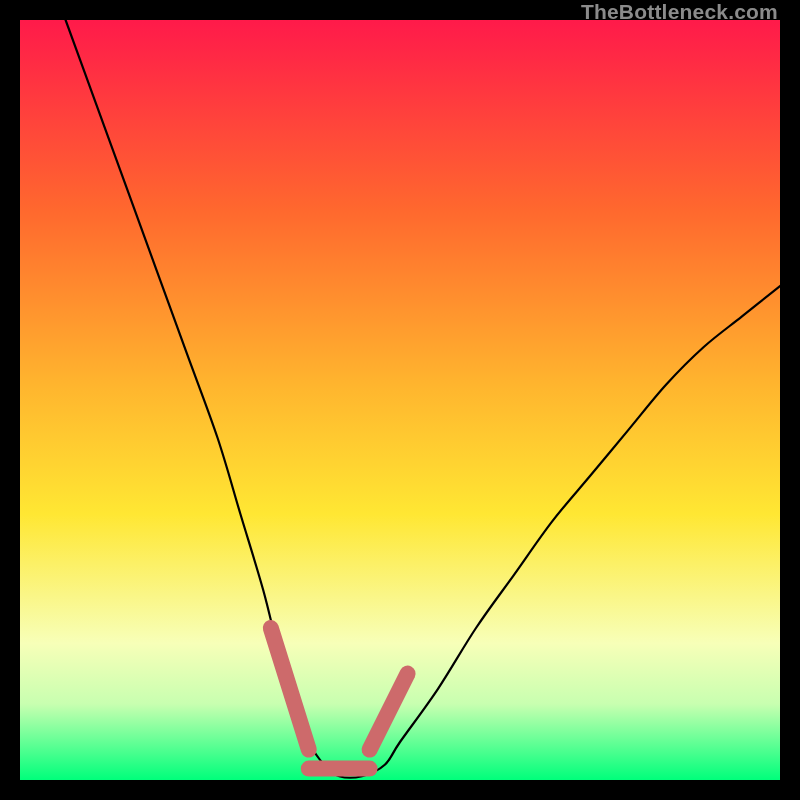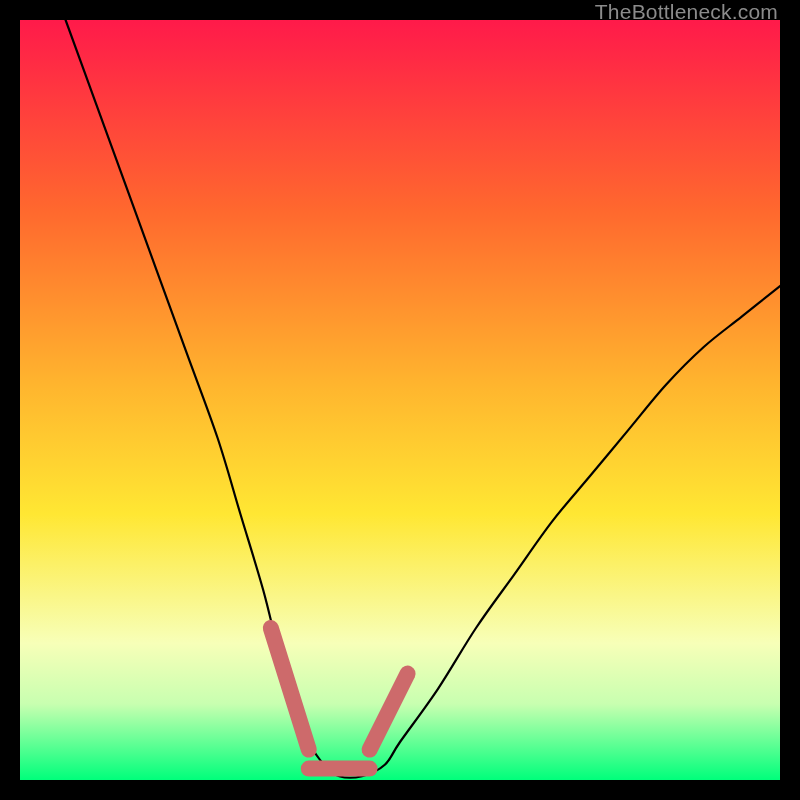--- a/index.html
+++ b/index.html
@@ -26,21 +26,21 @@
     width: 760px;
     height: 760px;
   }
   .watermark {
     position: absolute;
     top: 0px;
     right: 22px;
     color: #8b8b8b;
     font-size: 21px;
     letter-spacing: 0.2px;
-    font-weight: 400;
+    font-weight: 700;
   }
   svg { display: block; }
 </style>
 </head>
 <body>
 
 <div class="watermark">TheBottleneck.com</div>
 
 <div class="frame">
   <svg class="plot" viewBox="0 0 760 760" preserveAspectRatio="none">

